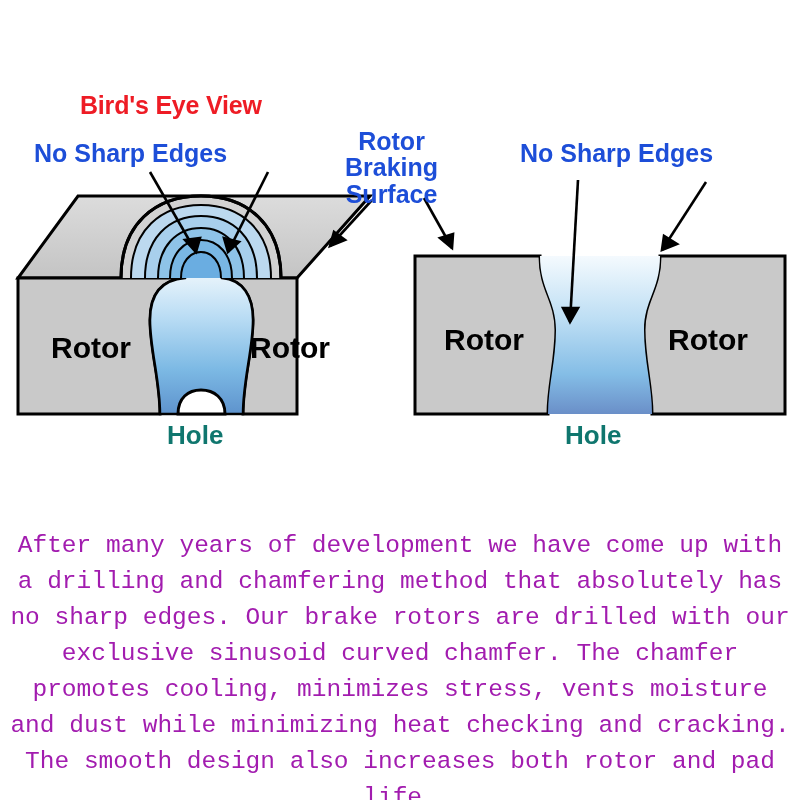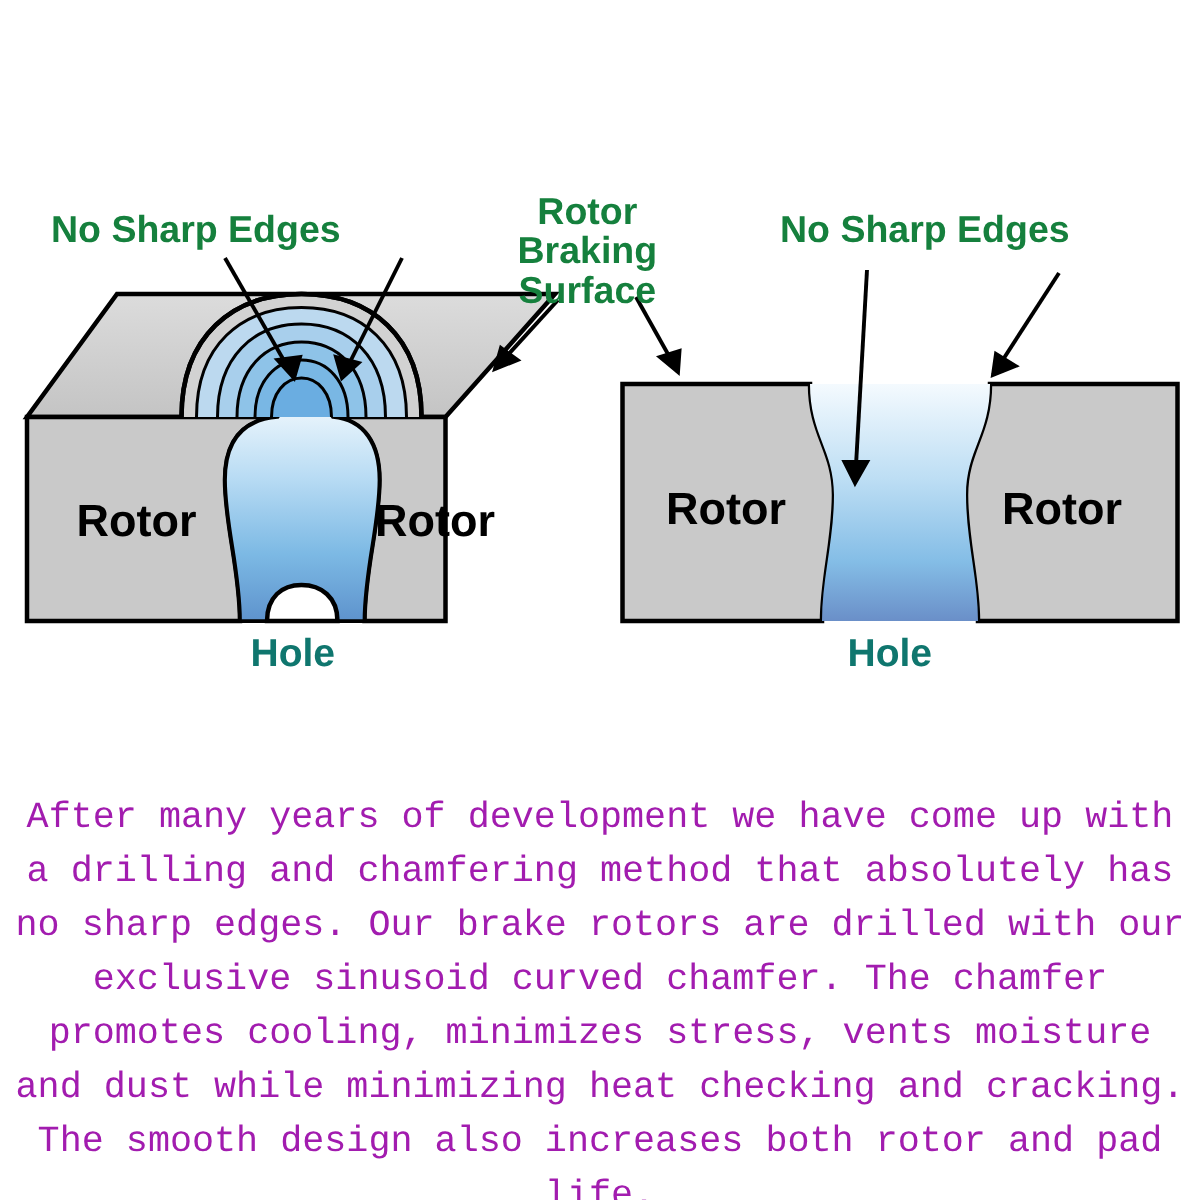--- a/index.html
+++ b/index.html
@@ -34,21 +34,21 @@
     position: absolute;
     font-family: "Liberation Sans", sans-serif;
     font-weight: bold;
     line-height: 1.05;
     white-space: pre;
   }
   .lbl-red {
     color: #ee1c25;
   }
   .lbl-black {
-    color: #15803d;
+    color: #1d4ed8;
   }
   .title-red {
     font-size: 25px;
     letter-spacing: -0.2px;
   }
   .title-black {
     font-size: 25px;
   }
   .rotor-word {
     position: absolute;
@@ -163,20 +163,21 @@
         <line x1="578" y1="180" x2="570" y2="322"></line>
         <polygon points="570,322 563,308 578,308"></polygon>
         <line x1="700" y1="180" x2="660,  " y2="180" stroke="none"></line>
         <line x1="706" y1="182" x2="662" y2="250"></line>
         <polygon points="662,250 664,236 677,244"></polygon>
         <line x1="424" y1="198" x2="452" y2="248"></line>
         <polygon points="452,248 440,238 453,234"></polygon>
       </g>
     </svg>
 
+    <div class="lbl lbl-red title-red" style="left:80px; top:92px;">Bird's Eye View</div>
 
 
     <div class="lbl lbl-black title-black" style="left:34px; top:140px;">No Sharp Edges</div>
 
     <div class="lbl lbl-black title-black" style="left:345px; top:128px; text-align:center;">Rotor
 Braking
 Surface</div>
 
     <div class="lbl lbl-black title-black" style="left:520px; top:140px;">No Sharp Edges</div>
 

